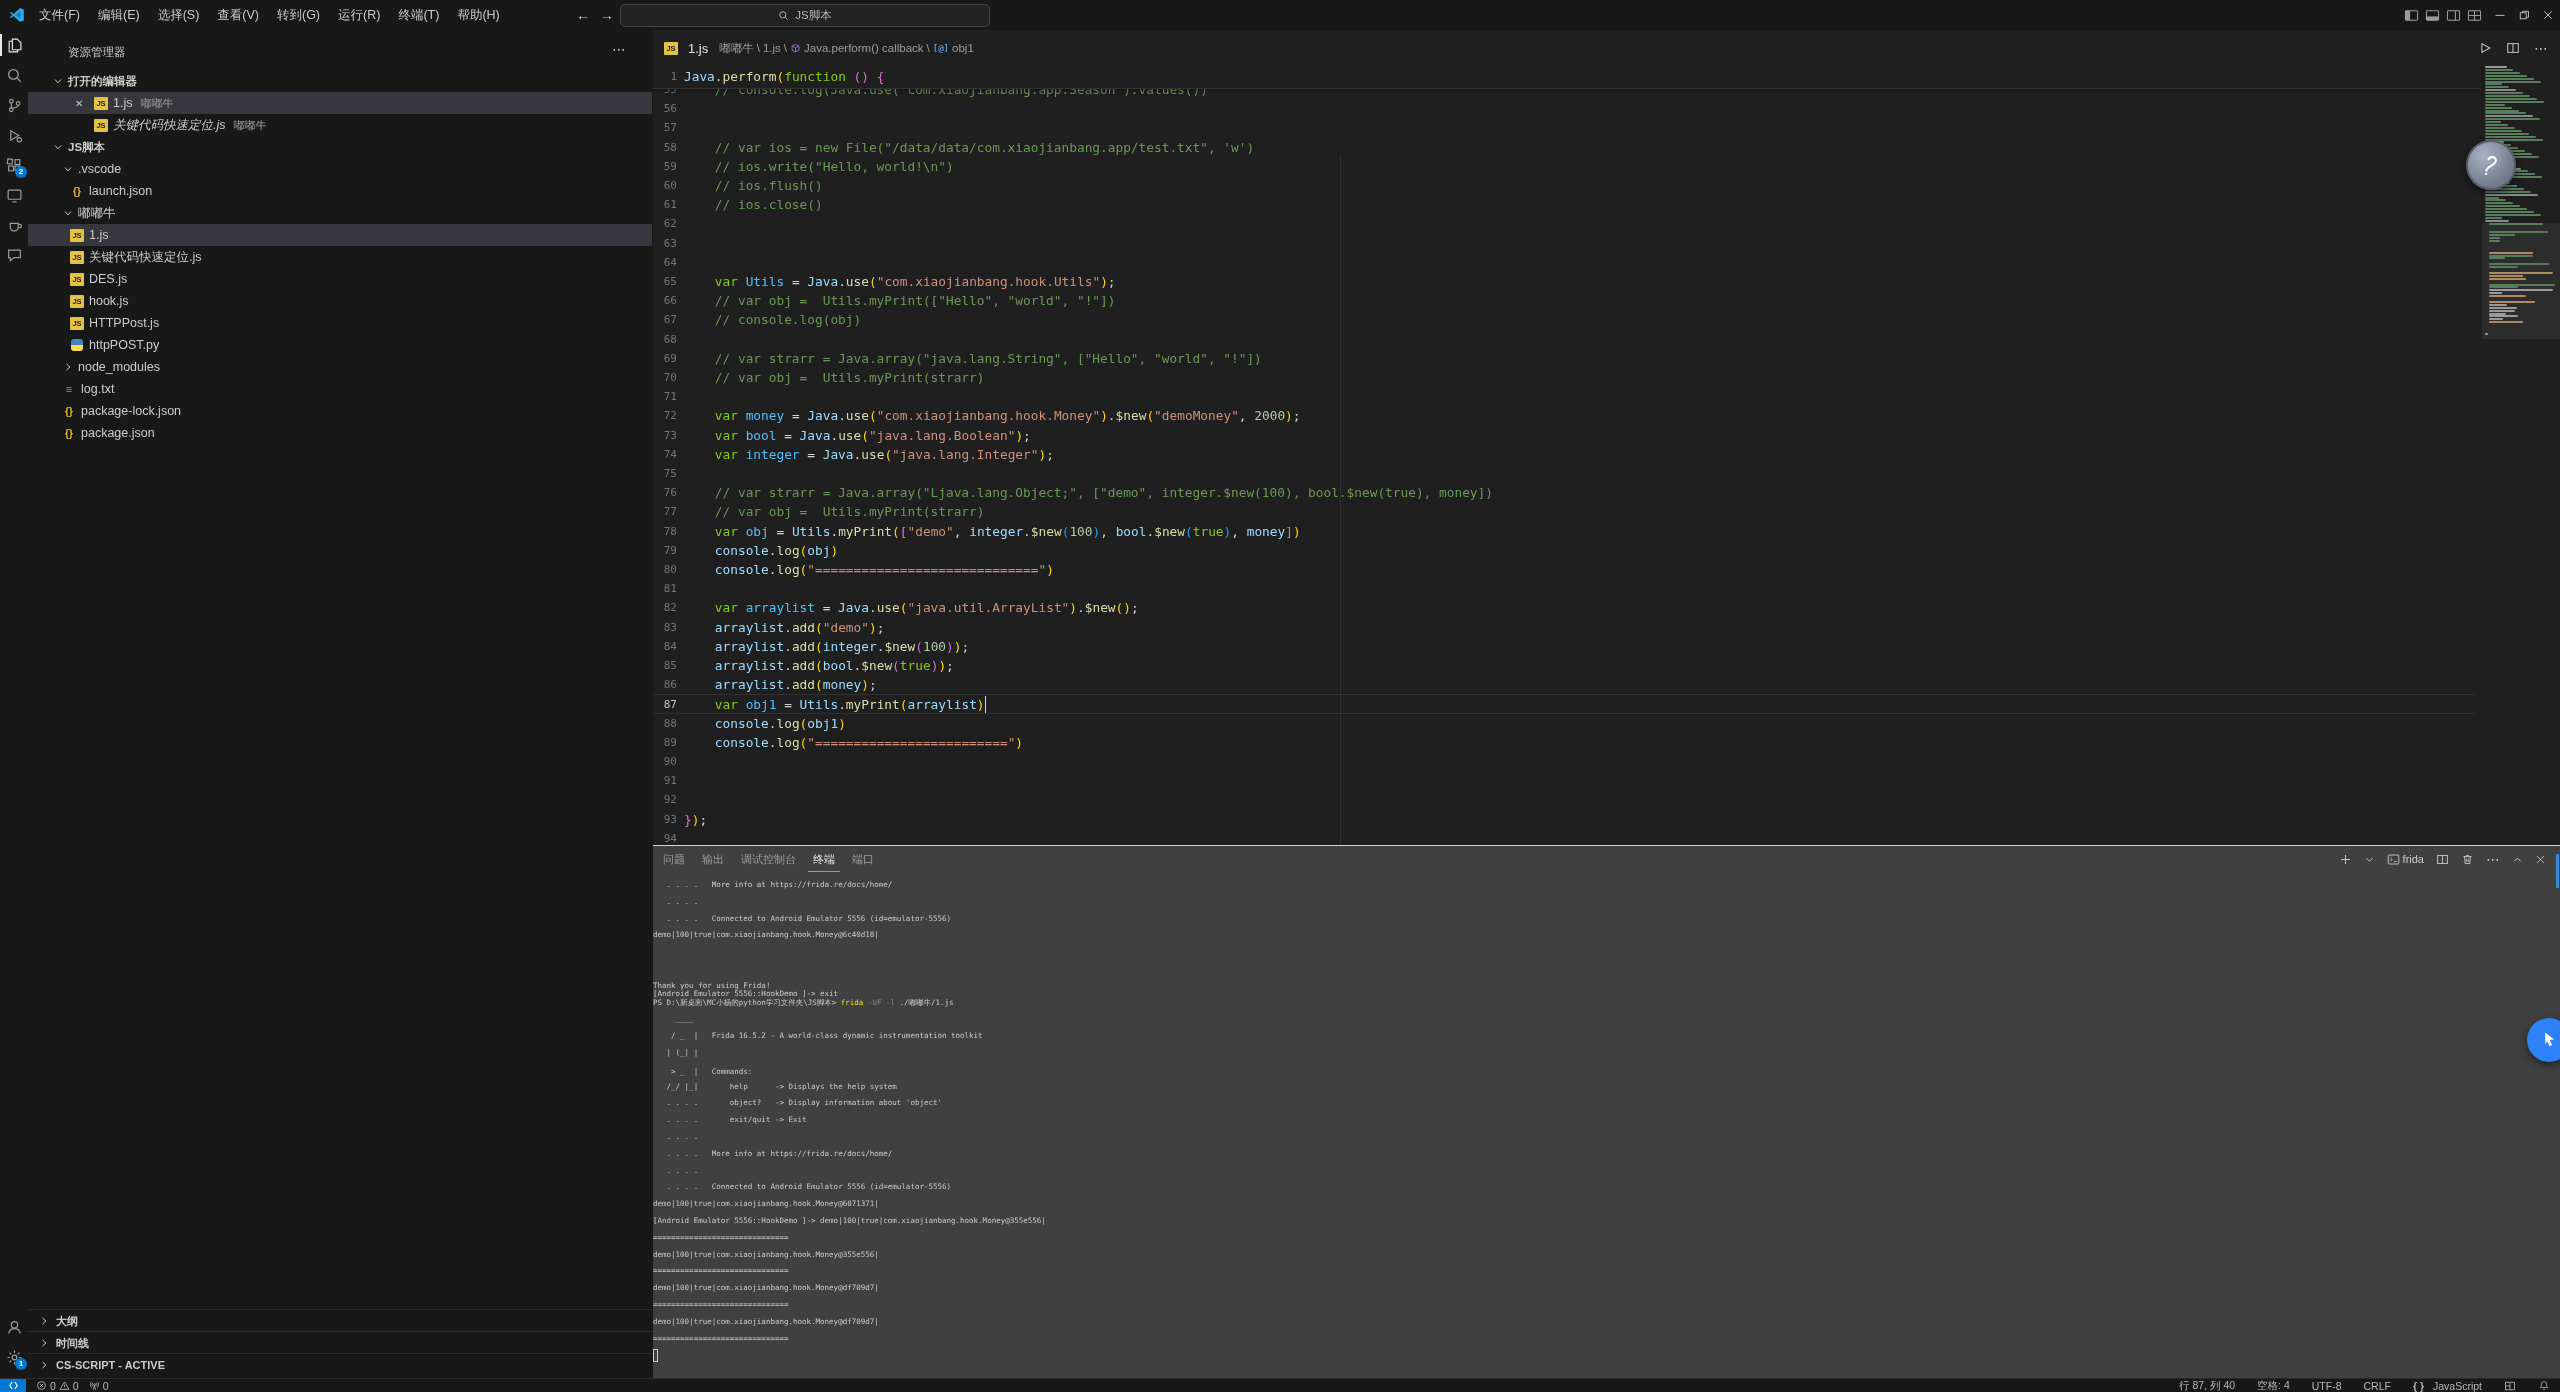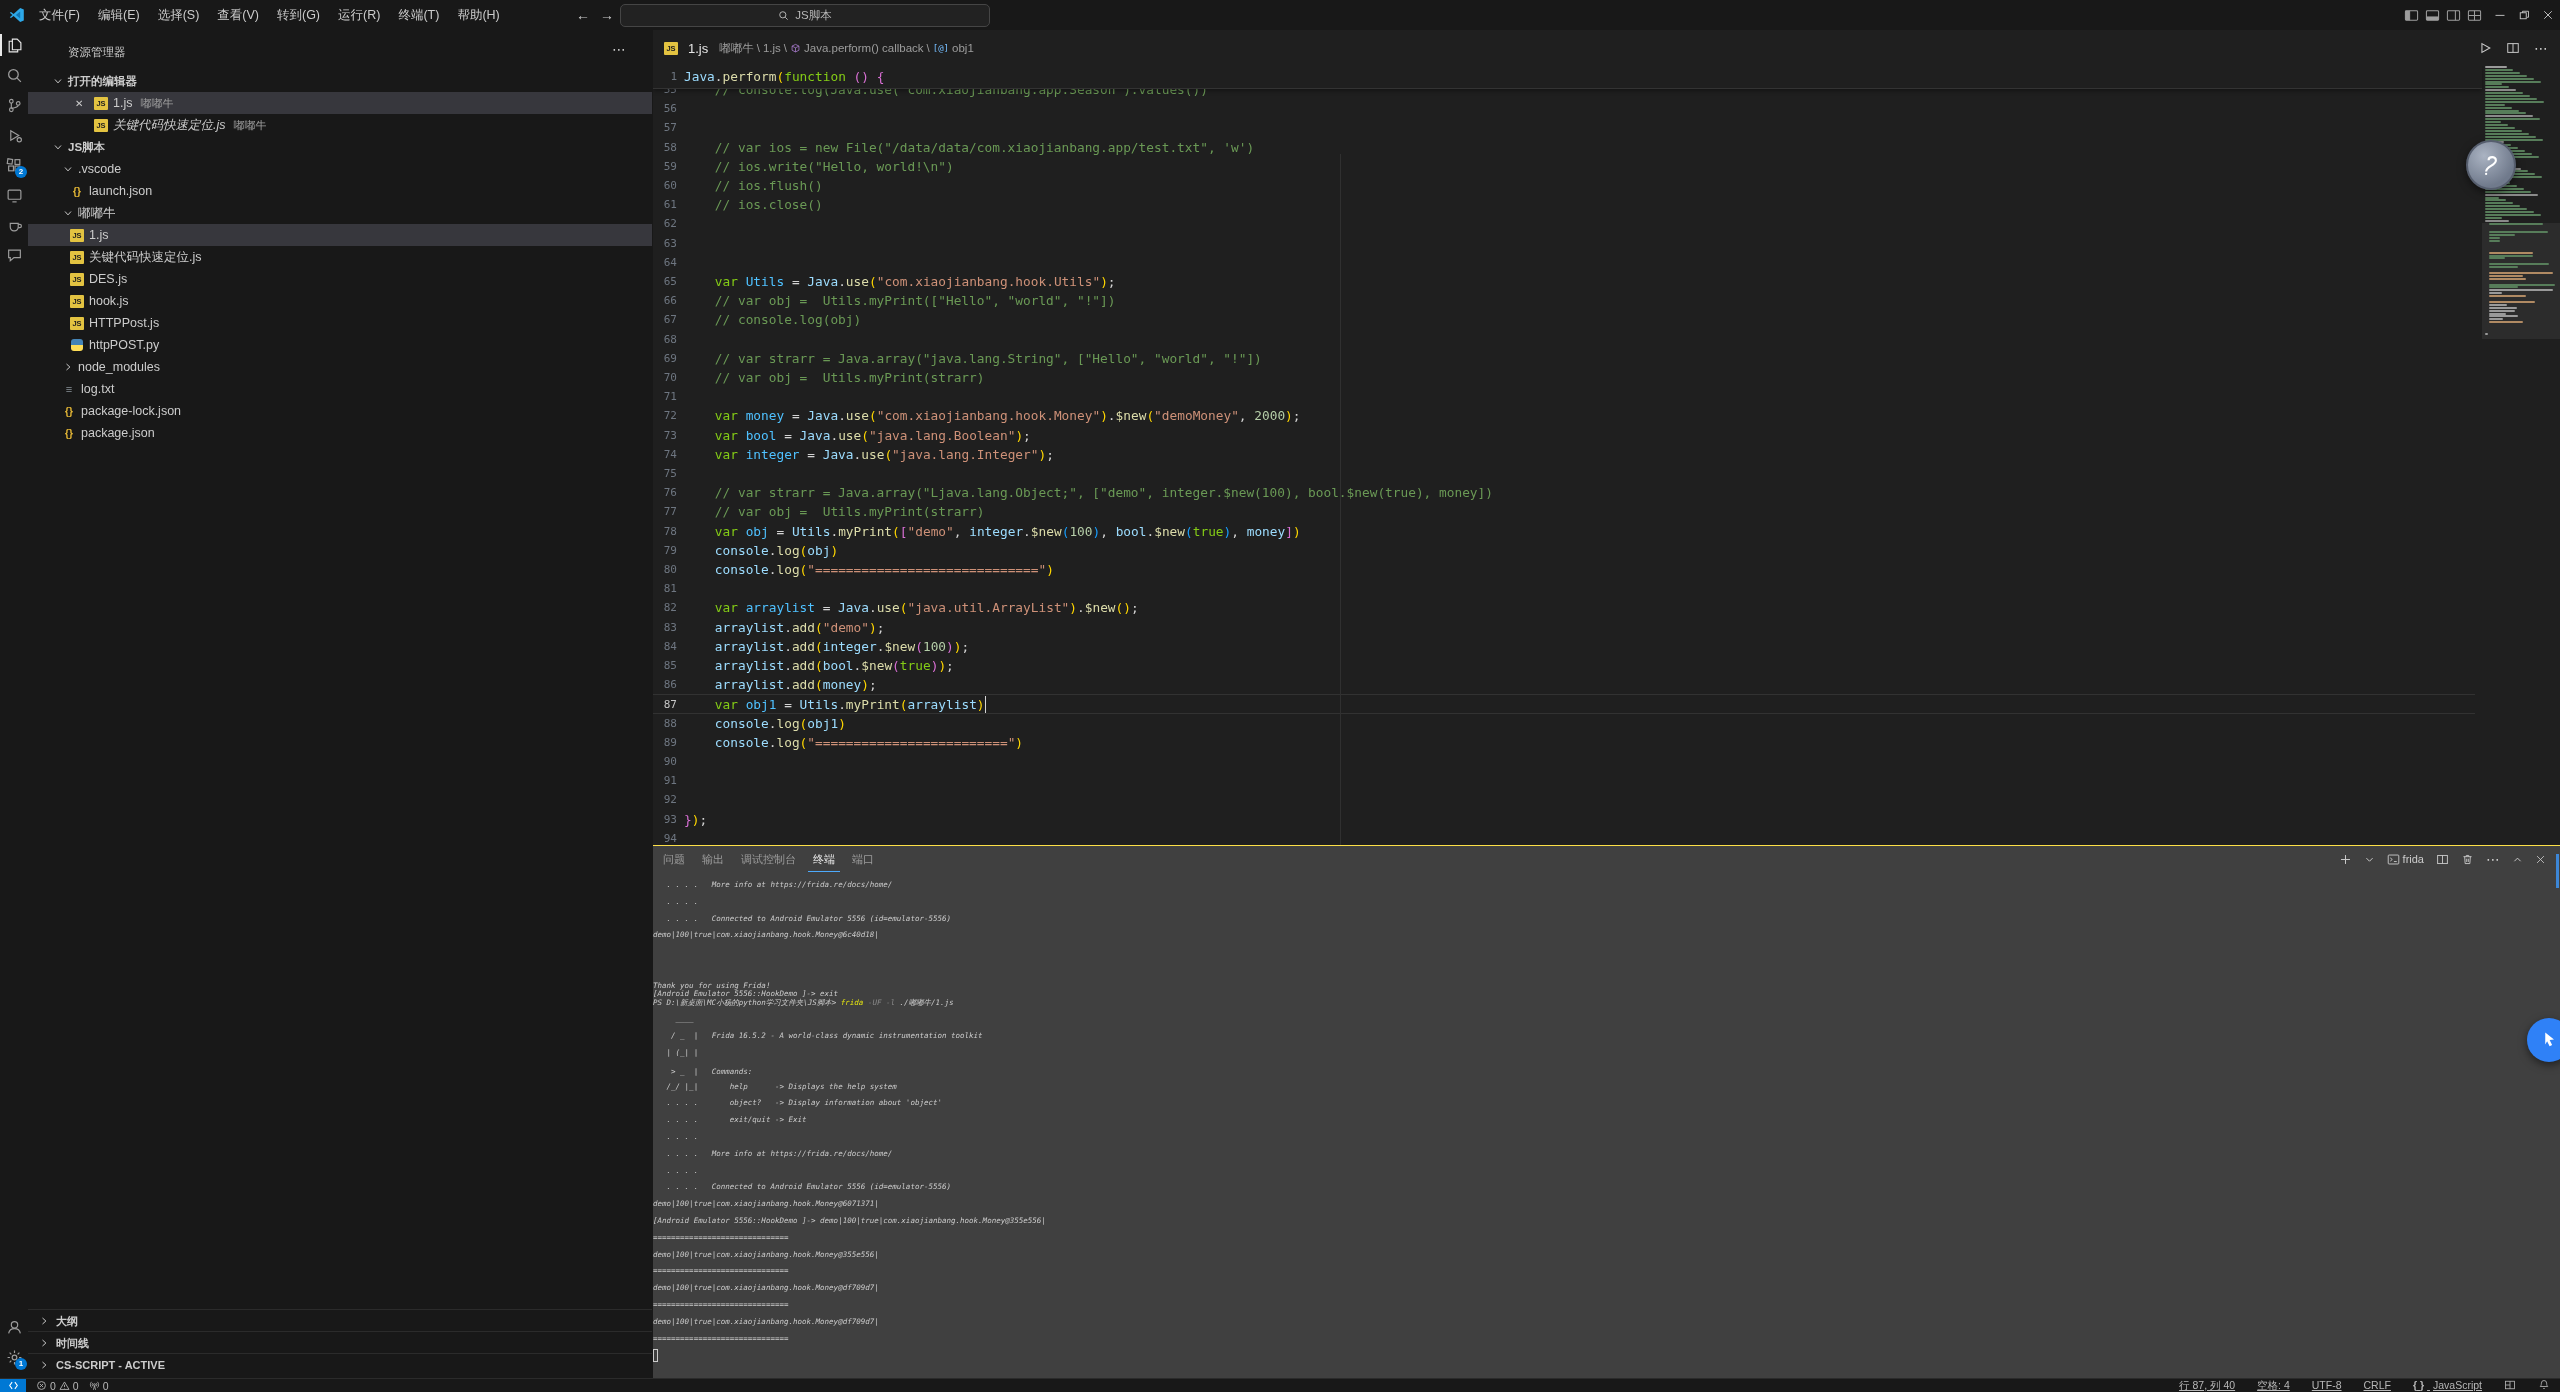--- a/index.html
+++ b/index.html
@@ -83,34 +83,34 @@
 
   
   #panel{left:653px;top:845px;width:1907px;height:533px;background:#404040;border-top:1px solid #fde047;box-sizing:border-box;}
   #panel-tabs{position:absolute;left:5px;top:0;height:26px;display:flex;align-items:center;gap:7px;}
   .ptab{font-size:11px;color:#9d9d9d;padding:0 5px;height:26px;line-height:26px;box-sizing:border-box;}
   .ptab.active{color:#e7e7e7;border-bottom:1.5px solid #4daafc;}
   #panel-actions{position:absolute;right:14px;top:0;height:26px;display:flex;align-items:center;gap:12px;color:#cccccc;}
   #terminal-name{font-size:11px;color:#cccccc;margin-left:3px;}
   #terminal{position:absolute;left:0;top:26px;width:1907px;height:507px;overflow:hidden;}
   .term-row{position:absolute;left:0;width:1880px;height:16.8px;font-family:"DejaVu Sans Mono",monospace;
-      font-size:7.5px;line-height:16.8px;white-space:pre;color:#cccccc;font-style:italic;}
+      font-size:7.5px;line-height:16.8px;white-space:pre;color:#cccccc;}
   .tm-y{color:#e5e510;} .tm-d{color:#8a8a8a;}
   #term-cursor{position:absolute;width:5px;height:13px;border:1px solid #cccccc;box-sizing:border-box;}
   #panel-scroll-thumb{position:absolute;right:1px;top:8px;width:3px;height:34px;background:#3c86d6;}
 
   #assistant-btn{left:2527px;top:1018px;width:44px;height:44px;border-radius:50%;background:#2f81f7;z-index:20;
       box-shadow:0 3px 8px rgba(0,0,0,.5);display:flex;align-items:center;justify-content:center;}
 
   
   #statusbar{left:0;top:1378px;width:2560px;height:14px;background:#181818;border-top:1px solid #2b2b2b;
       display:flex;align-items:center;font-size:10.5px;color:#b7b7b7;box-sizing:border-box;}
   #remote-ind{width:26px;height:13px;background:#0078d4;display:flex;align-items:center;justify-content:center;}
   .sb-item{display:flex;align-items:center;gap:3px;margin-left:10px;}
-  #sb-right{margin-left:auto;display:flex;align-items:flex-start;gap:22px;margin-right:10px;text-decoration:underline;}
+  #sb-right{margin-left:auto;display:flex;align-items:center;gap:22px;margin-right:10px;}
   #sb-right .sb-item{margin-left:0;}
 </style>
 </head>
 <body>
 
 <div id="app">
 
   <div id="titlebar" class="abs">
     <div id="logo" class="abs">
       <svg width="16" height="16" viewBox="0 0 16 16">

